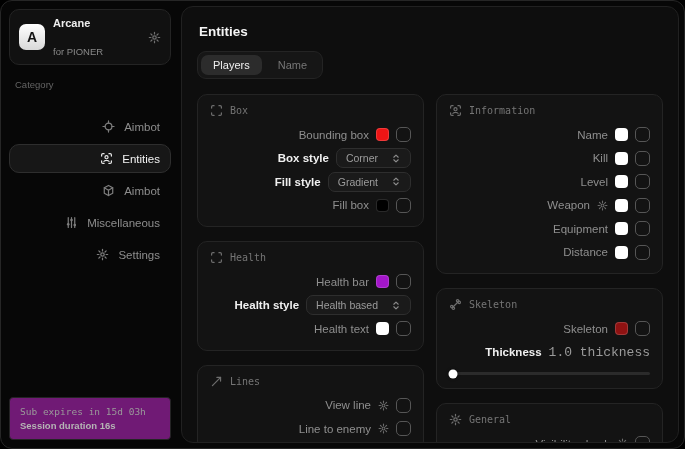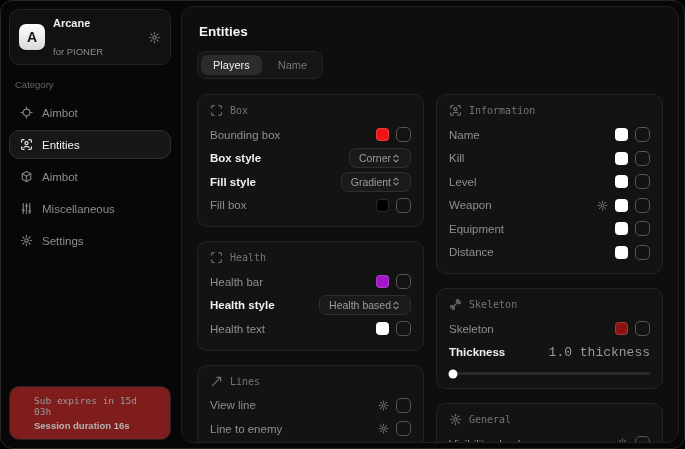--- a/index.html
+++ b/index.html
@@ -11,56 +11,56 @@
   
   .sidebar { width:178px; flex:0 0 178px; padding:8px 8px 8px 8px; display:flex; flex-direction:column; }
   .brand-card { border:1px solid #242424; background:#111111; border-radius:10px;
                 padding:7px 9px; display:flex; align-items:center; gap:8px; }
   .logo { width:26px; height:26px; border-radius:7px; background:linear-gradient(180deg,#ffffff,#d8d8d8);
           color:#141414; font-weight:bold; font-size:14px; display:flex; align-items:center; justify-content:center; }
   .brand-text { display:flex; flex-direction:column; gap:17px; }
   .brand-title { font-size:11px; font-weight:bold; color:#ededed; }
   .brand-sub { font-size:9.5px; color:#8a8a8a; }
   .brand-gear { margin-left:auto; color:#6f6f6f; display:flex; cursor:pointer; }
-  .category { font-size:9.5px; color:#646464; margin:14px 6px 8px 6px; }
+  .category { font-size:9.5px; color:#646464; margin:14px 6px 22px 6px; }
   .nav { display:flex; flex-direction:column; gap:3px; }
   .nav-item { display:flex; align-items:center; gap:9px; padding:7px 10px; border-radius:10px;
-              border:1px solid transparent; color:#8d8d8d; font-size:11.5px; cursor:pointer; }
+              border:1px solid transparent; color:#8d8d8d; font-size:11.5px; cursor:pointer;justify-content:flex-end; }
   .nav-item.active { background:#171717; border-color:#2e2e2e; color:#f2f2f2; }
   .nav-item .ic { display:flex; color:#7d7d7d; }
   .nav-item.active .ic { color:#e8e8e8; }
-  .side-footer { margin-top:auto; border:1px solid #242424; border-radius:10px;
-                 background:#7f1d1d; padding:8px 24px; display:flex; flex-direction:column; gap:3px; }
+  .side-footer { margin-top:auto; border:1px solid #242424; border-radius:4px;
+                 background:#701a75; padding:8px 10px; display:flex; flex-direction:column; gap:3px; }
   .side-footer .l1 { font-family:"DejaVu Sans Mono", monospace; font-size:9.5px; color:#9a9a9a; }
   .side-footer .l2 { font-size:9.5px; font-weight:bold; color:#b5b5b5; }
 
   
   .main { flex:1; margin:5px 5px 5px 2px; background:#0e0e0e; border:1px solid #212121;
           border-radius:12px; padding:13px 15px; display:flex; flex-direction:column; overflow:hidden; }
   .main-title { font-size:13.5px; font-weight:bold; color:#f5f5f5; margin:4px 2px 12px 2px; }
   .tabs { display:inline-flex; align-self:flex-start; background:#161616; border:1px solid #242424;
           border-radius:9px; padding:3px; gap:4px; }
   .tab { padding:4px 12px; border-radius:7px; font-size:11px; color:#767676; cursor:pointer; }
   .tab.active { background:#2c2c2c; color:#f0f0f0; }
   .columns { display:flex; gap:12px; margin-top:15px; align-items:flex-start; }
   .col { flex:1; display:flex; flex-direction:column; gap:14px; min-width:0; }
 
   .card { border:1px solid #242424; background:#131313; border-radius:10px;
-          padding:9px 12px 10px 12px; display:flex; flex-direction:column; gap:2px; }
+          padding:9px 12px 10px 12px; display:flex; flex-direction:column; gap:2px;text-align:right; }
   .card-head { display:flex; align-items:center; gap:7px; color:#757575;
                font-family:"DejaVu Sans Mono", monospace; font-size:10px; margin-bottom:5px; }
   .card-head .ic { display:flex; color:#6e6e6e; }
   .row { display:flex; align-items:center; gap:7px; min-height:21.5px; }
   .row-label { flex:1; font-size:11.5px; color:#8f8f8f; white-space:nowrap; overflow:hidden; }
   .row-label.bold { color:#f0f0f0; font-weight:bold; }
   .swatch { width:13px; height:13px; border-radius:4px; border:1px solid rgba(255,255,255,0.16);
             flex:0 0 13px; cursor:pointer; }
   .checkbox { width:15px; height:15px; border-radius:5px; border:1.5px solid #565656;
               background:transparent; flex:0 0 15px; cursor:pointer; }
-  .dropdown { display:flex; align-items:center; gap:0; border:1px solid #2e2e2e; background:#1a1a1a;
+  .dropdown { display:flex; align-items:center; gap:13px; border:1px solid #2e2e2e; background:#1a1a1a;
               border-radius:7px; padding:3px 9px; font-size:10.5px; color:#9c9c9c; cursor:pointer; }
   .dropdown .ic { display:flex; color:#8a8a8a; }
   .mini-gear { display:flex; color:#6c6c6c; cursor:pointer; }
   .value { font-size:13px; color:#9a9a9a;font-family:Liberation Mono, monospace; }
   .slider { position:relative; height:3px; background:#2b2b2b; border-radius:2px; margin:7px 0 3px 0; cursor:pointer; }
   .slider-fill { position:absolute; left:0; top:0; bottom:0; background:#ededed; border-radius:2px; }
   .slider-handle { position:absolute; top:50%; transform:translate(-50%,-50%); width:9px; height:9px;
                    border-radius:50%; background:#ffffff; box-shadow:0 0 3px rgba(0,0,0,.6); }
 </style>
 </head>

